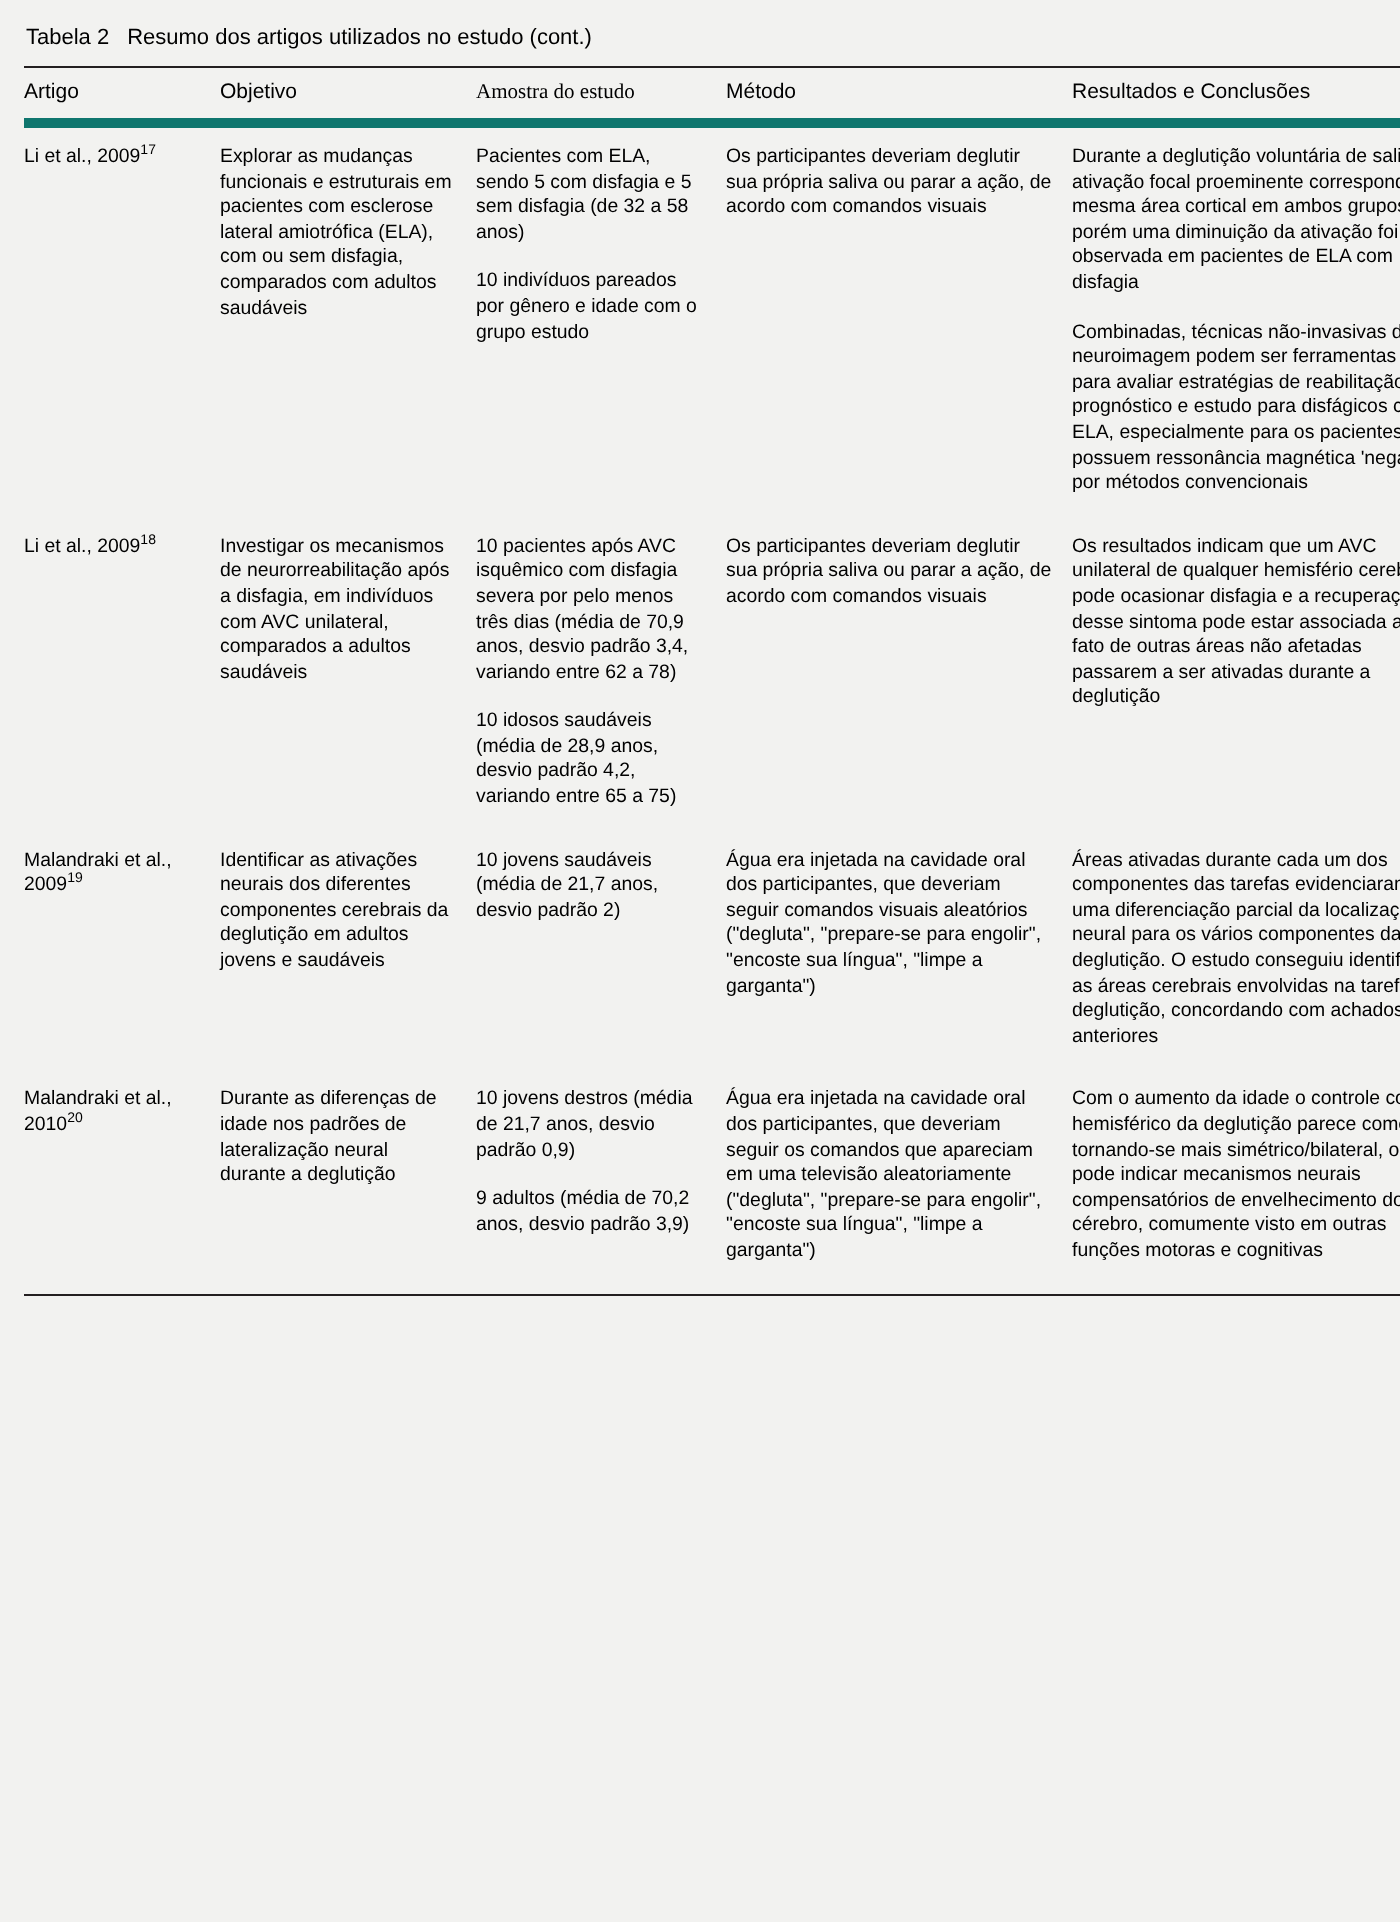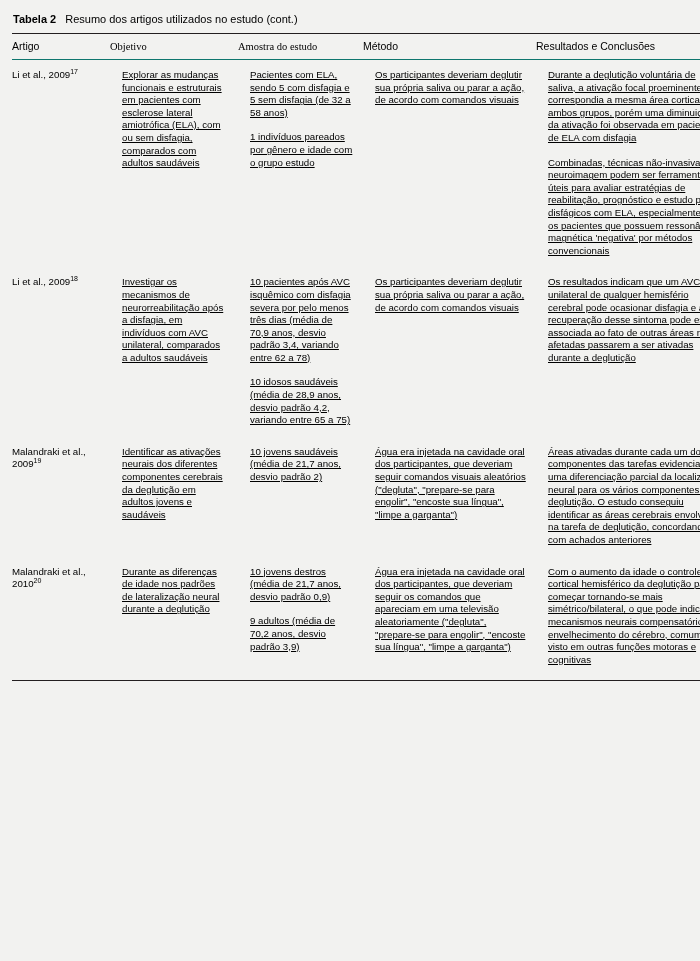--- a/index.html
+++ b/index.html
@@ -22,66 +22,66 @@
     background: #f2f2f0;
     position: relative;
   }
   .caption {
     font-size: 11px;
     line-height: 14px;
     padding: 2px 0 7px 1px;
     white-space: nowrap;
   }
   .caption .tab-label {
-    font-weight: bold;
+    font-weight: normal;
   }
   .caption .tab-text {
     font-weight: normal;
     margin-left: 9px;
     text-align: center;
   }
   .caption .cont {
   }
   table.artigos {
     width: 676px;
     border-collapse: collapse;
     table-layout: fixed;
   }
   table.artigos thead th {
     font-size: 10.5px;
     font-weight: normal;
     text-align: left;
     vertical-align: bottom;
     padding: 6px 10px 6px 0;
     border-top: 1px solid #231f20;
-    border-bottom: 1px solid #0f766e;
+    border-bottom: 5px solid #0f766e;
     line-height: 13px;
   }
   table.artigos tbody td {
     font-size: 9.7px;
     line-height: 12.6px;
     vertical-align: top;
     padding: 9px 10px 10px 0;
     text-align: left;
   }
   table.artigos tbody tr.last td {
     border-bottom: 1px solid #231f20;
     padding-bottom: 14px;
   }
   td.col-artigo { width: 88px; }
   td.col-objetivo { width: 118px; }
   td.col-amostra { width: 115px; }
   td.col-metodo { width: 163px; }
   td.col-result { width: 188px; padding-right: 0; }
   th.col-artigo { width: 88px; }
-  th.col-objetivo { width: 118px; font-family: Liberation Serif, serif; }
+  th.col-objetivo { width: 118px; }
   th.col-amostra { width: 115px; font-family: Liberation Serif, serif; }
   th.col-metodo { width: 163px; }
   th.col-result { width: 188px; padding-right: 0; }
-  .para { margin: 0 0 0 12px; text-decoration: underline; }
+  .para { margin: 0 0 0 0; }
   .para + .para { margin-top: 12px; }
   sup {
     font-size: 7px;
     vertical-align: super;
     line-height: 0;
   }
 </style>
 </head>
 <body>
 
@@ -103,21 +103,21 @@
     </thead>
     <tbody>
 
       <tr>
         <td class="col-artigo"><span>Li et al., 2009</span><sup>17</sup></td>
         <td class="col-objetivo">
           <p class="para">Explorar as mudanças funcionais e estruturais em pacientes com esclerose lateral amiotrófica (ELA), com ou sem disfagia, comparados com adultos saudáveis</p>
         </td>
         <td class="col-amostra">
           <p class="para">Pacientes com ELA, sendo 5 com disfagia e 5 sem disfagia (de 32 a 58 anos)</p>
-          <p class="para">1 indivíduos pareados por gênero e idade com o grupo estudo</p>
+          <p class="para">10 indivíduos pareados por gênero e idade com o grupo estudo</p>
         </td>
         <td class="col-metodo">
           <p class="para">Os participantes deveriam deglutir sua própria saliva ou parar a ação, de acordo com comandos visuais</p>
         </td>
         <td class="col-result">
           <p class="para">Durante a deglutição voluntária de saliva, a ativação focal proeminente correspondia a mesma área cortical em ambos grupos, porém uma diminuição da ativação foi observada em pacientes de ELA com disfagia</p>
           <p class="para">Combinadas, técnicas não-invasivas de neuroimagem podem ser ferramentas úteis para avaliar estratégias de reabilitação, prognóstico e estudo para disfágicos com ELA, especialmente para os pacientes que possuem ressonância magnética 'negativa' por métodos convencionais</p>
         </td>
       </tr>
 

